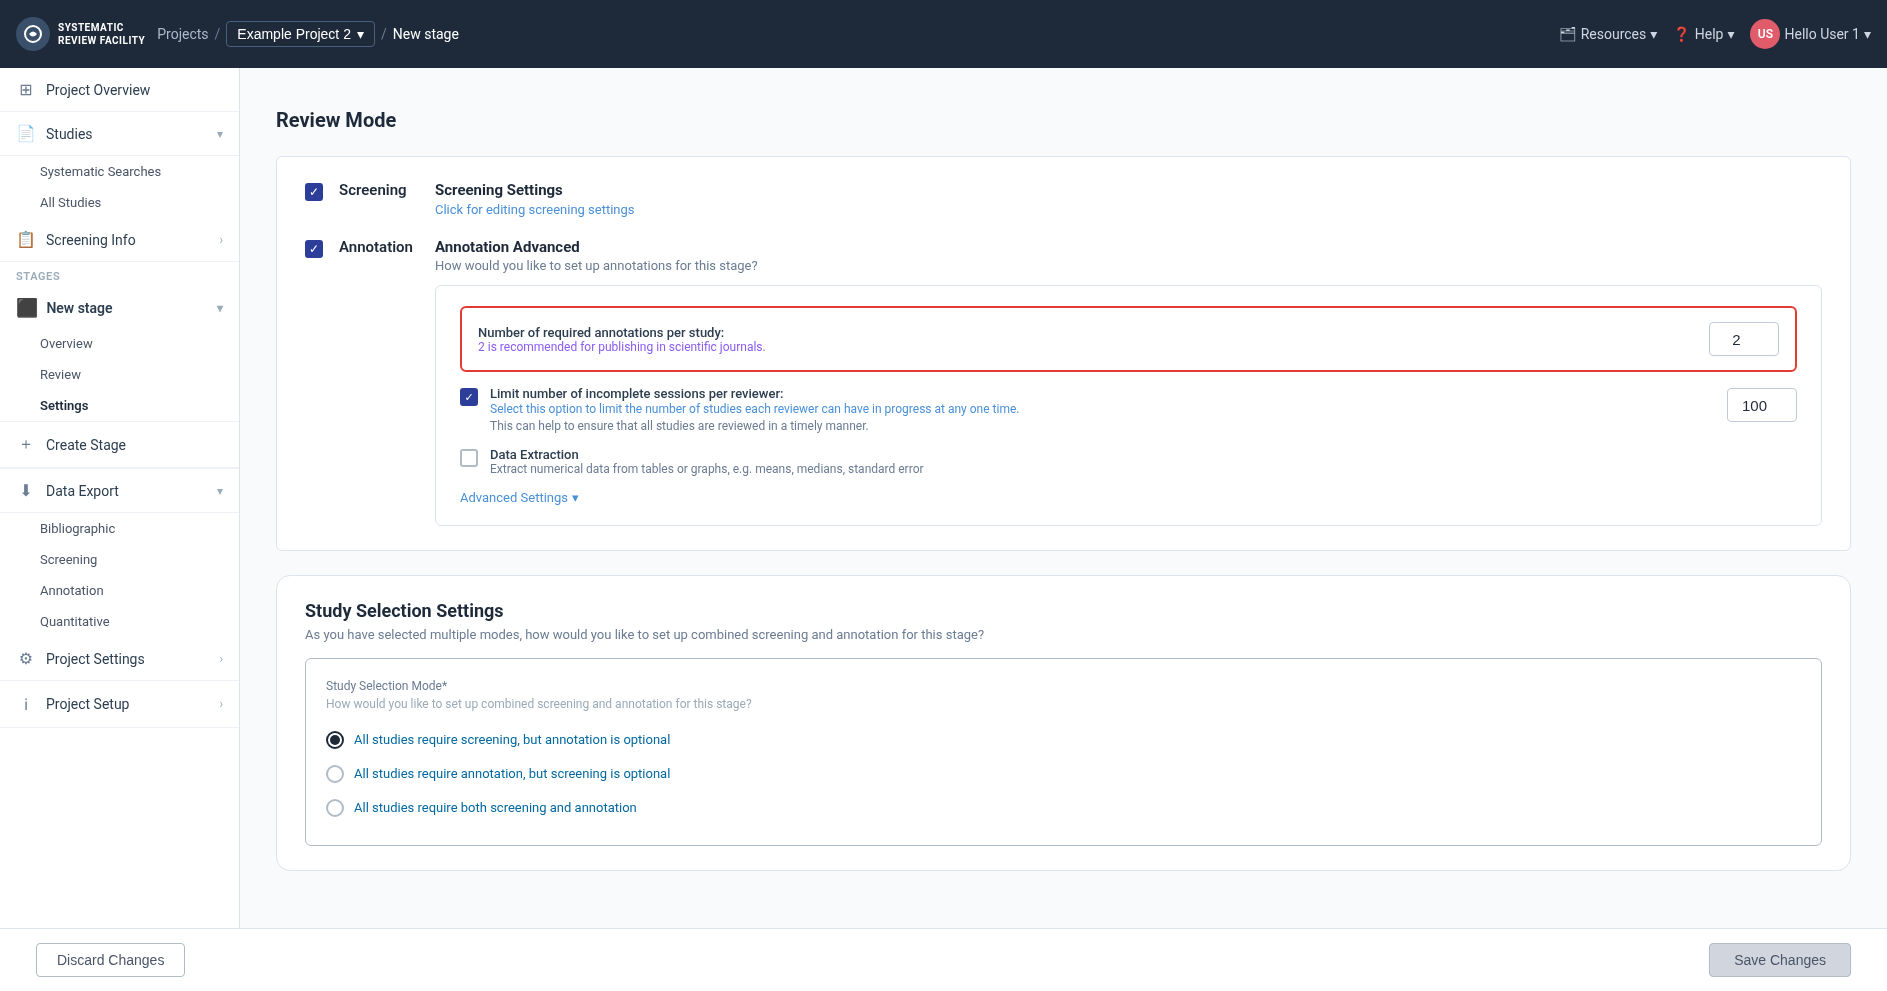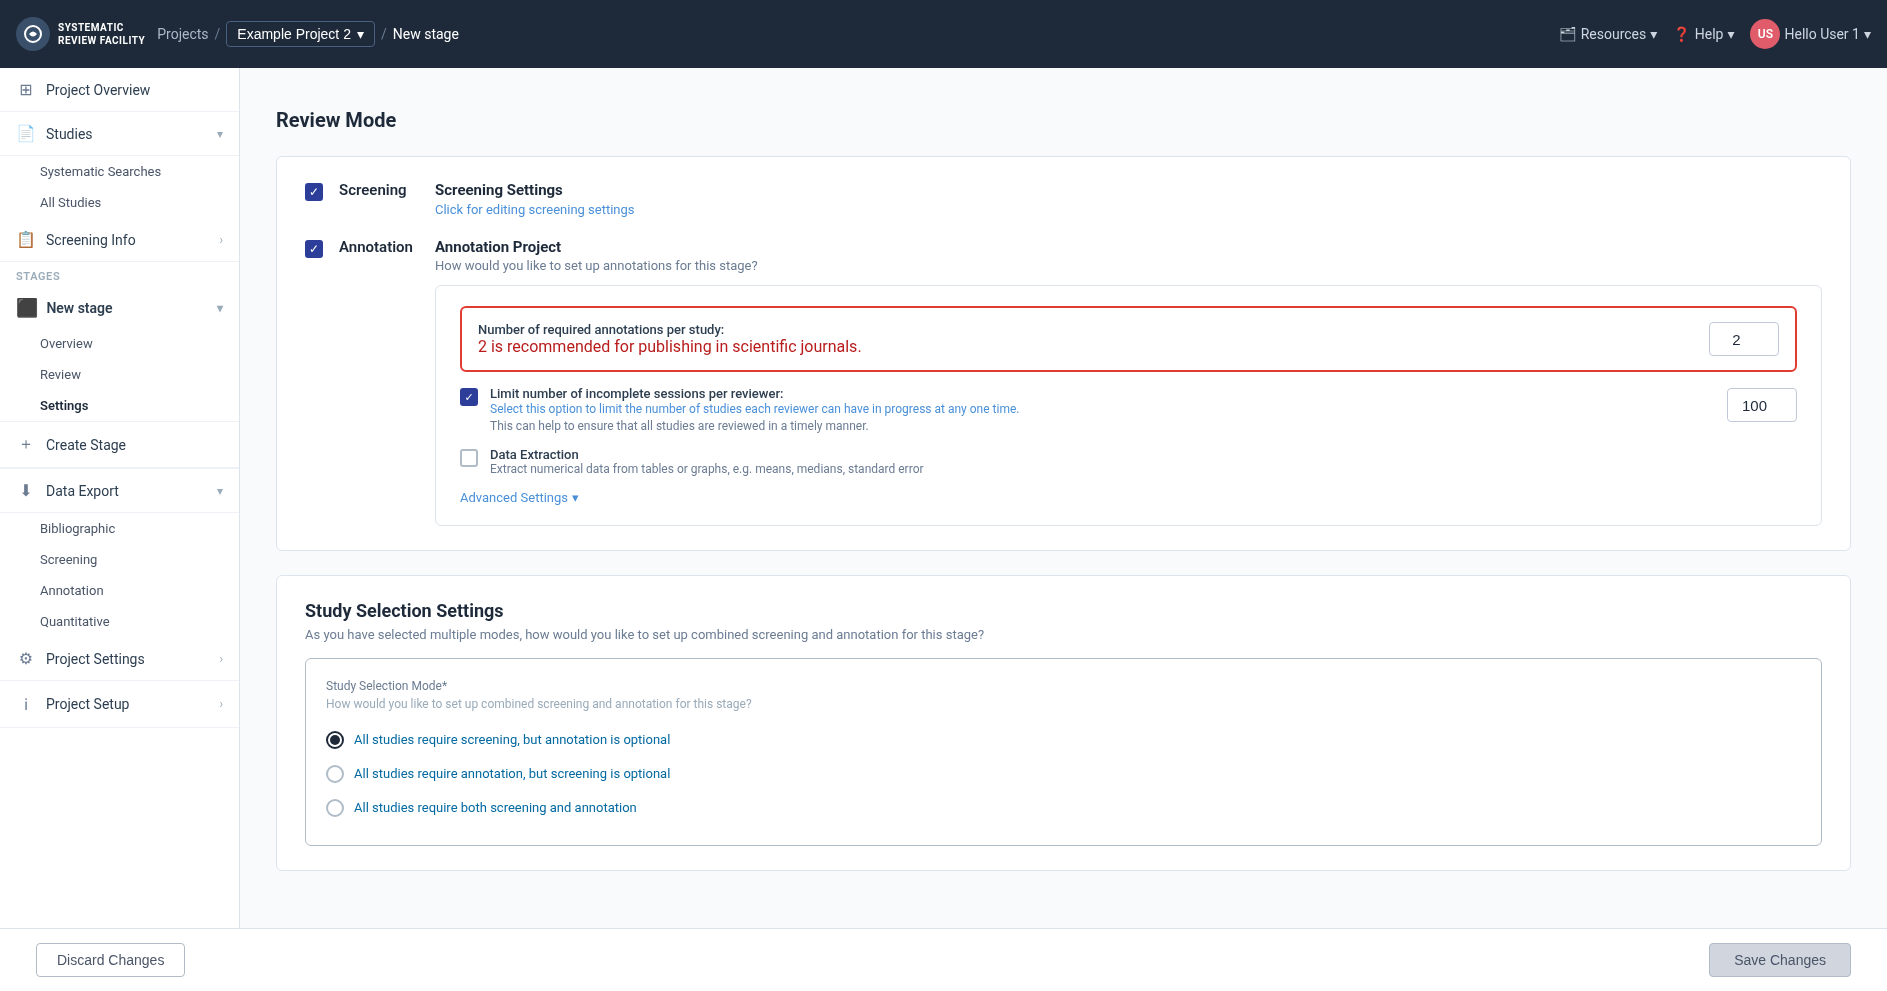--- a/index.html
+++ b/index.html
@@ -84,21 +84,21 @@
     
     .annotation-box {
       background: #fff; border: 1px solid #dde3ec; border-radius: 6px; padding: 20px 24px;
     }
 
     
     .highlighted-row {
       border: 2px solid #e03c31; border-radius: 6px; padding: 14px 16px; display: flex; align-items: center; justify-content: space-between; margin-bottom: 14px;
     }
     .highlighted-row-text .row-title { font-size: 13px; color: #2c3e50; font-weight: 500; }
-    .highlighted-row-text .row-sub { font-size: 16px; color: #b91c1c; text-align: right; }
+    .highlighted-row-text .row-sub { font-size: 12px; color: #8b5cf6; text-align: right; }
     .number-input {
       width: 70px; height: 34px; border: 1px solid #c0cad8; border-radius: 4px; text-align: center; font-size: 15px; color: #1e2a3a; padding: 4px;
     }
 
     
     .option-row { display: flex; align-items: flex-start; gap: 12px; margin-bottom: 12px; }
     .option-checkbox-wrap {
       width: 18px; height: 18px; border: 2px solid #2c3e99; border-radius: 3px; background: #2c3e99; display: flex; align-items: center; justify-content: center; flex-shrink: 0; margin-top: 2px;
     }
     .option-checkbox-wrap .check { color: #fff; font-size: 11px; }
@@ -107,21 +107,21 @@
     .option-text .opt-desc-gray { font-size: 12px; color: #6b7c93; line-height: 1.4; }
 
     .data-extraction-row { display: flex; align-items: flex-start; gap: 12px; margin-top: 8px; }
     .unchecked-box { width: 18px; height: 18px; border: 2px solid #b0bcc8; border-radius: 3px; flex-shrink: 0; margin-top: 2px; background: #fff; }
     .data-extraction-label { font-size: 13px; color: #2c3e50; font-weight: 500; }
     .data-extraction-desc { font-size: 12px; color: #6b7c93; }
 
     .advanced-settings-link { color: #4a90d9; font-size: 13px; cursor: pointer; display: flex; align-items: center; gap: 4px; margin-top: 14px; }
 
     
-    .study-selection-section { background: #fff; border: 1px solid #dde3ec; border-radius: 6px; padding: 24px 28px; margin-bottom: 24px; }
+    .study-selection-section { background: #fff; border: 1px solid #dde3ec; border-radius: 14px; padding: 24px 28px; margin-bottom: 24px; }
     .section-heading { font-size: 18px; font-weight: 700; color: #1e2a3a; margin-bottom: 6px; }
     .section-sub { font-size: 13px; color: #6b7c93; margin-bottom: 16px; }
 
     
     .selection-mode-box {
       border: 1px solid #b0bcc8; border-radius: 6px; padding: 20px 20px;
     }
     .selection-mode-legend { font-size: 12px; color: #6b7c93; margin-bottom: 4px; }
     .selection-mode-desc { font-size: 12px; color: #9aabb9; margin-bottom: 12px; }
 
@@ -265,21 +265,21 @@
           <a class="review-settings-link">Click for editing screening settings</a>
         </div>
       </div>
 
       <div class="review-mode-row">
         <div class="checkbox-custom">
           <span class="check">✓</span>
         </div>
         <div class="review-label">Annotation</div>
         <div class="review-settings-block">
-          <div class="review-settings-title">Annotation Project</div>
+          <div class="review-settings-title">Annotation Advanced</div>
           <div class="review-settings-desc">How would you like to set up annotations for this stage?</div>
 
           <div class="annotation-box" style="margin-top:12px;">
 
             <div class="highlighted-row">
               <div class="highlighted-row-text">
                 <div class="row-title">Number of required annotations per study:</div>
                 <div class="row-sub">2 is recommended for publishing in scientific journals.</div>
               </div>
               <input type="number" class="number-input" value="2" style="">

